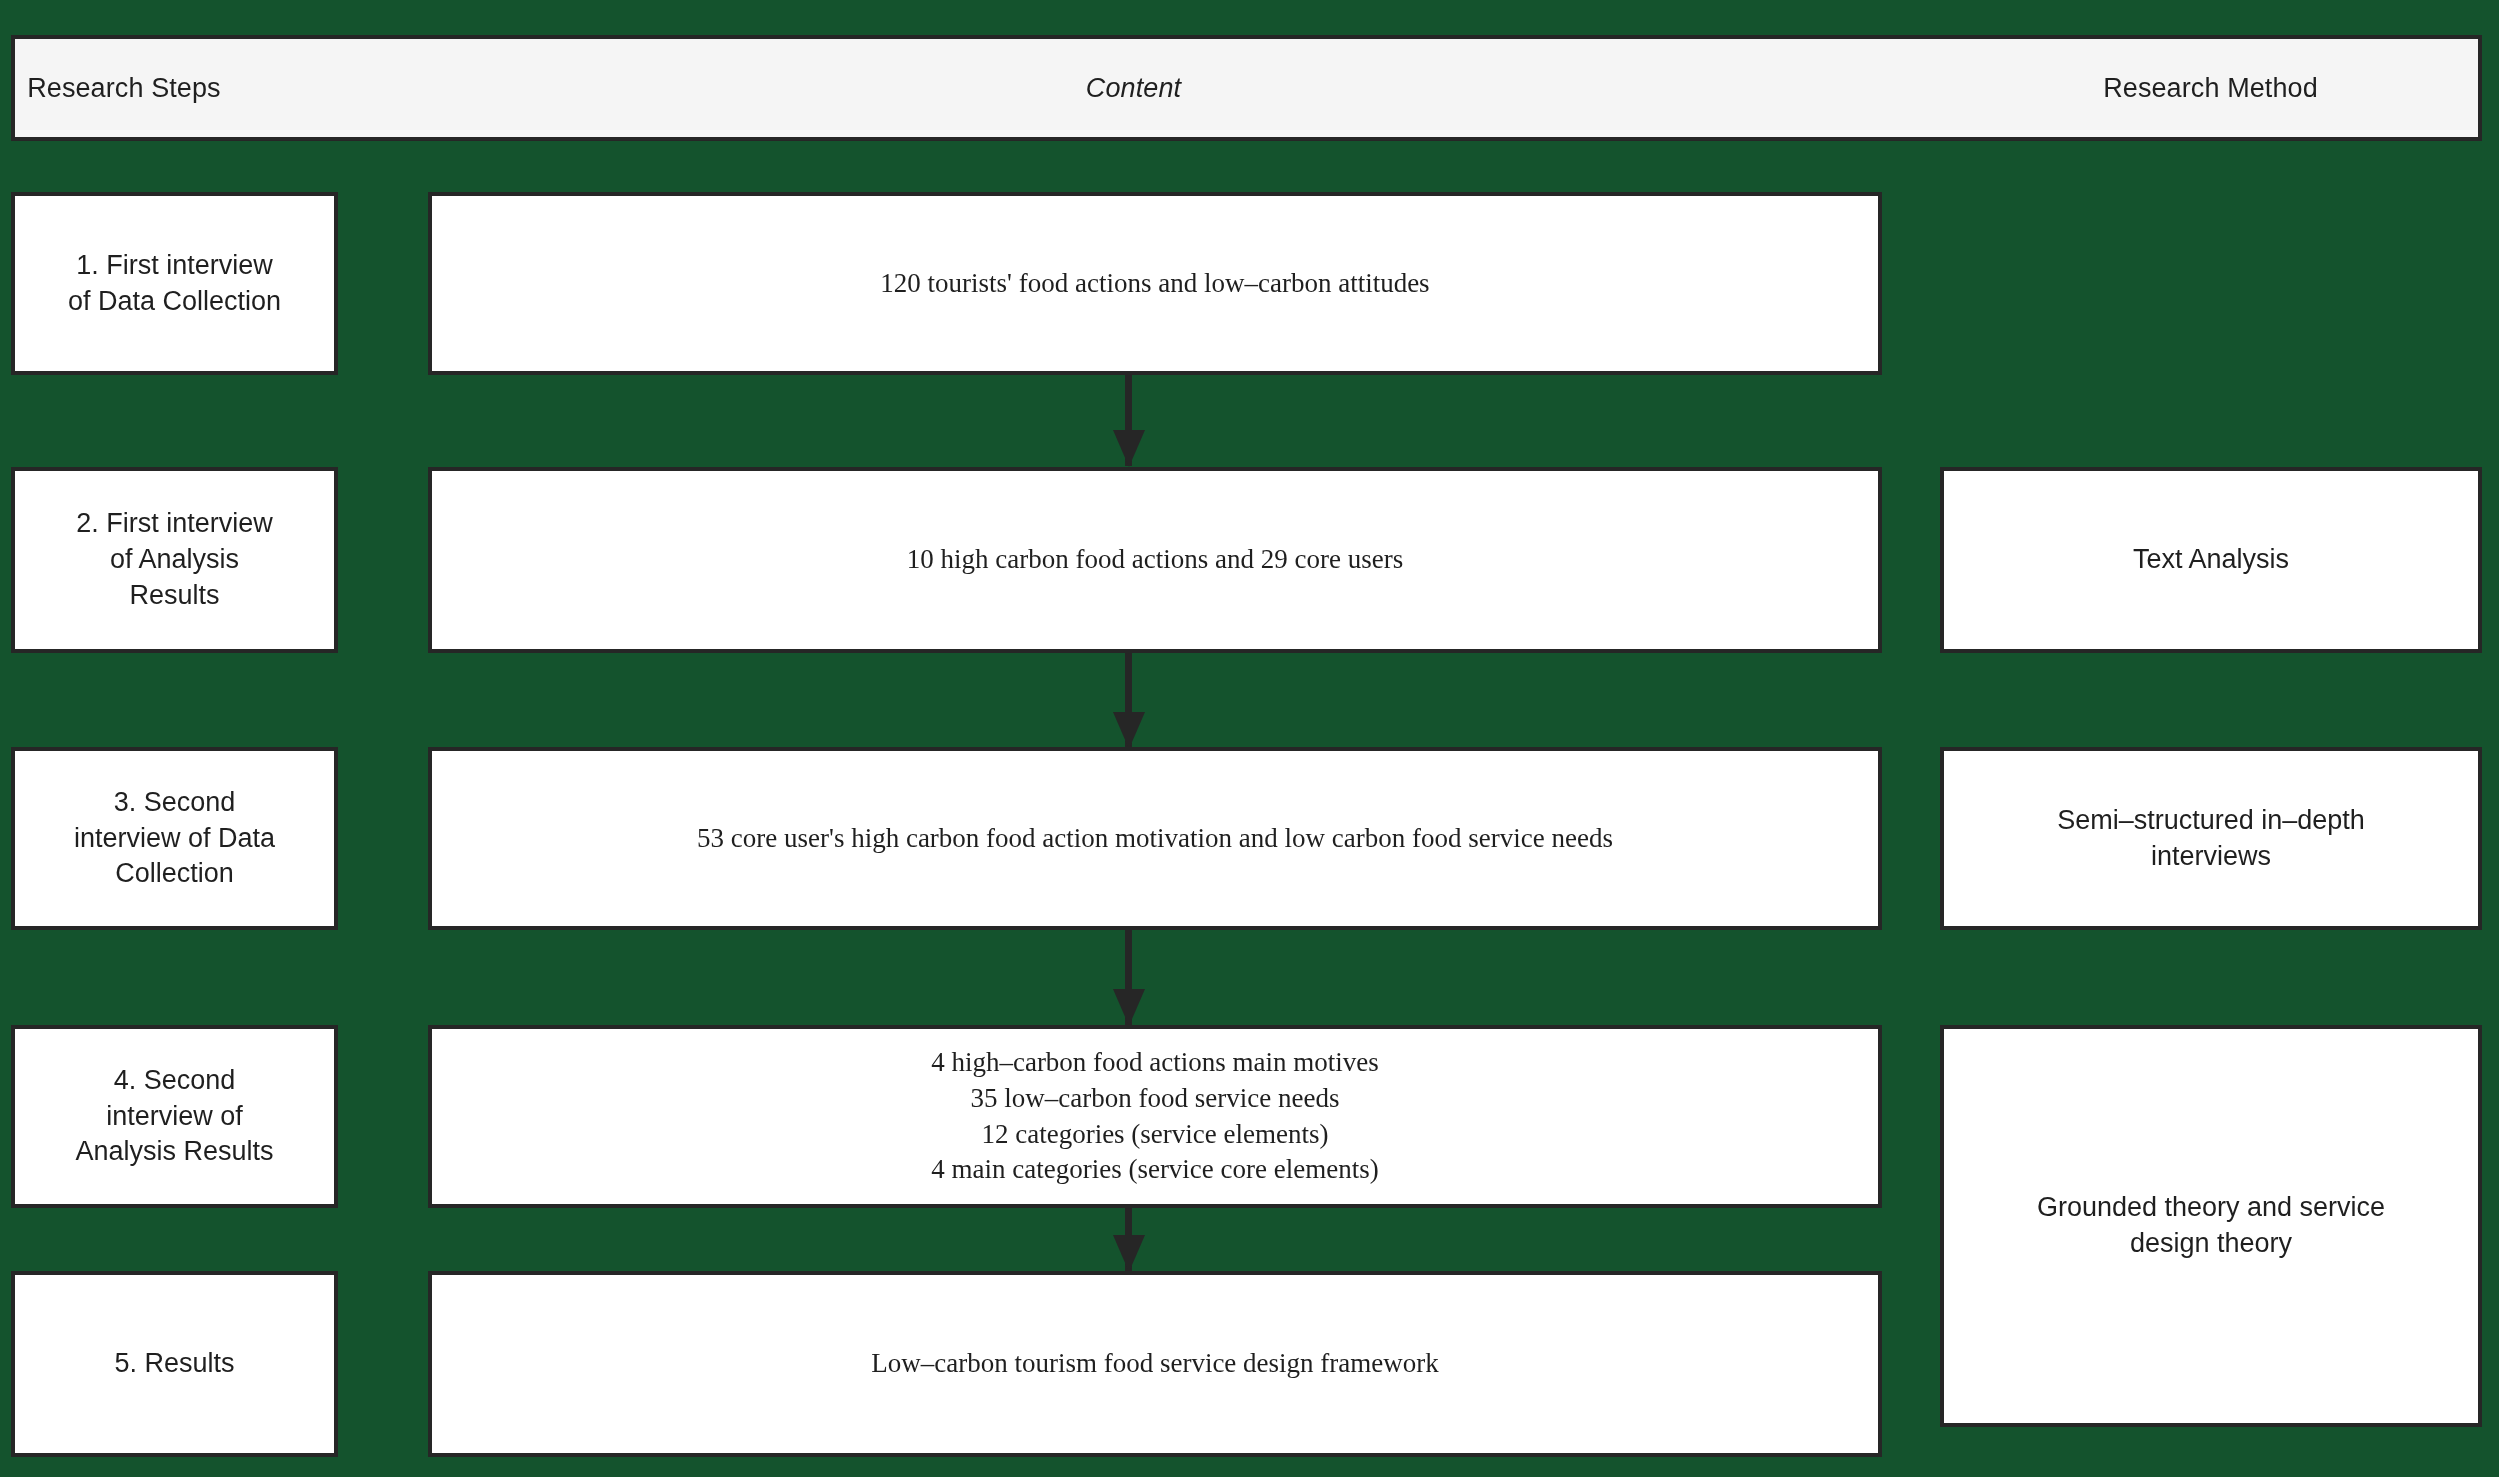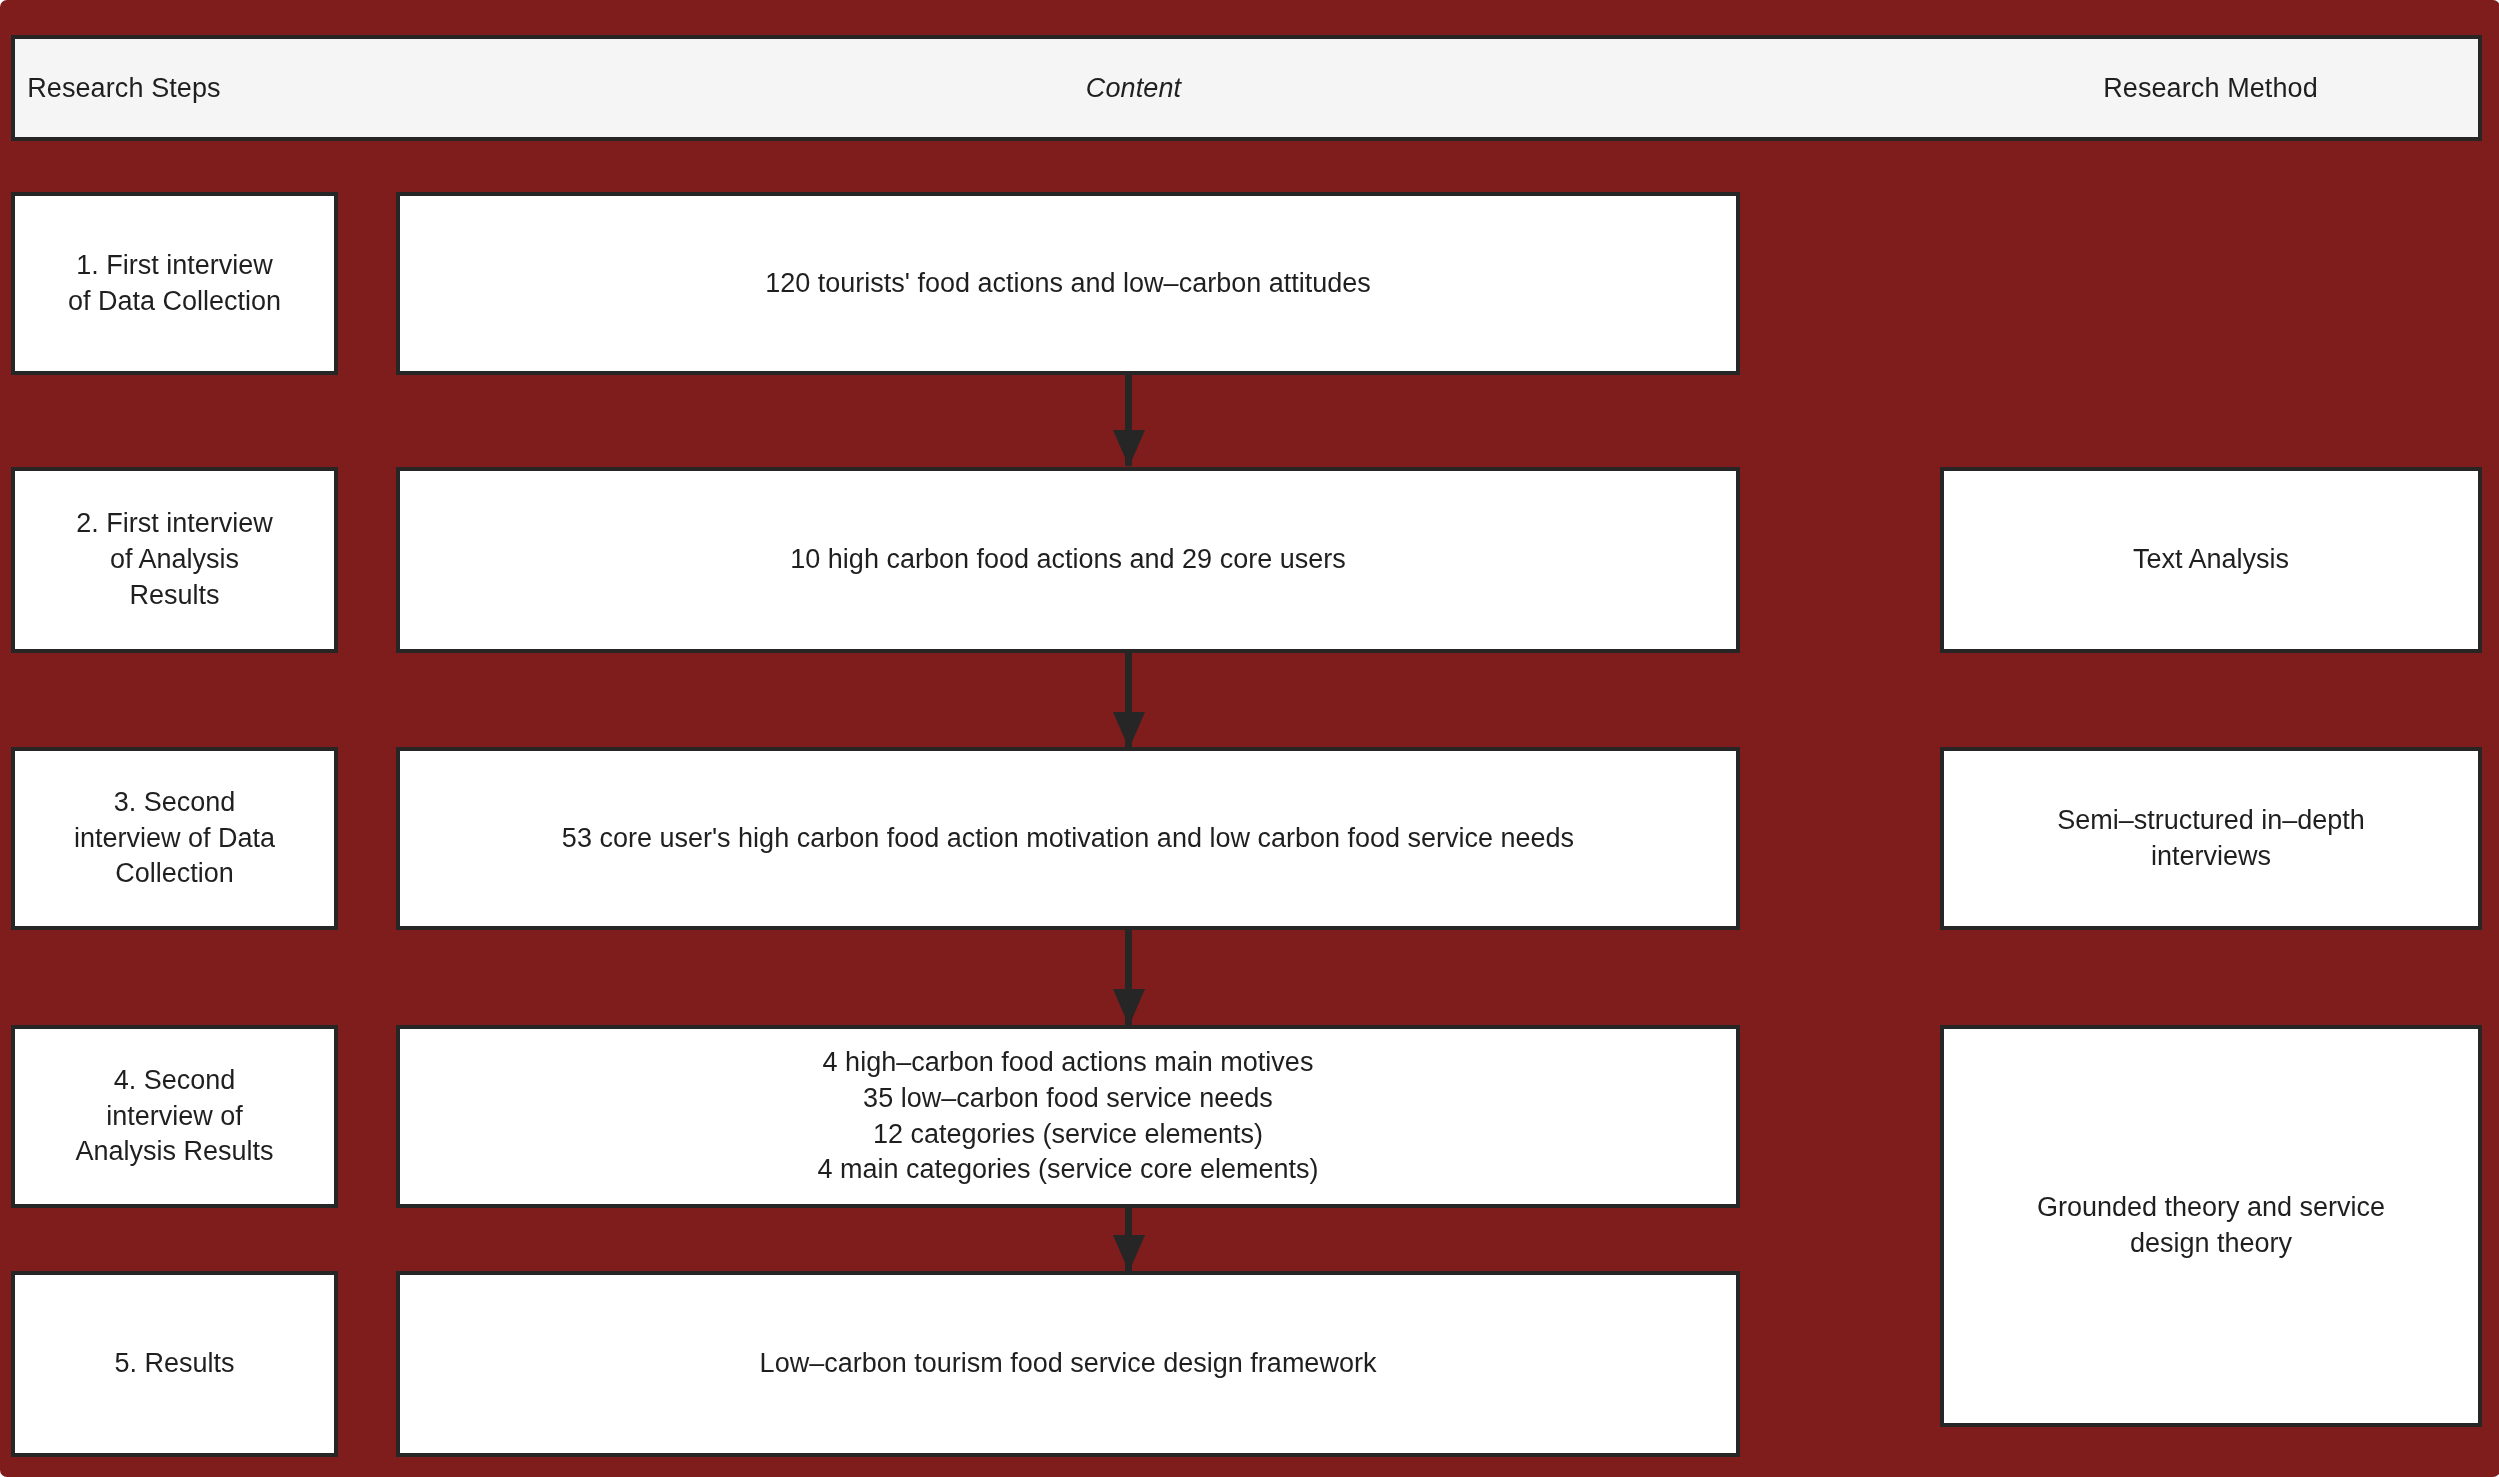--- a/index.html
+++ b/index.html
@@ -9,23 +9,22 @@
     background: #ffffff;
   }
   body {
     font-family: "Liberation Sans", sans-serif;
     color: #1f1f1f;
   }
   #canvas {
     position: relative;
     width: 2500px;
     height: 1477px;
-    background: #7f1d1d;
+    background: #14532d;
     overflow: hidden;
-    border-radius: 7px;
   }
 
   
   .header-bar {
     position: absolute;
     left: 11px;
     top: 35px;
     width: 2471px;
     height: 106px;
     background: #f5f5f5;
@@ -61,21 +60,21 @@
     line-height: 1.33;
     color: #1f1f1f;
     padding: 0 8.5px;
   }
   .node .lines {
     white-space: pre-line;
   }
 
   
   .col-step    { left: 11px;   width: 327px; }
-  .col-content { left: 396px;  width: 1344px; }
+  .col-content { left: 428px;  width: 1454px; font-family: Liberation Serif, serif; }
   .col-method  { left: 1940px; width: 542px; }
 
   
   .r1 { top: 192px;  height: 183px; }
   .r2 { top: 467px;  height: 186px; }
   .r3 { top: 747px; height: 183px; }
   .r4 { top: 1025px; height: 183px; }
   .r5 { top: 1271px; height: 186px; }
   .r45 { top: 1025px; height: 402px; }
 

